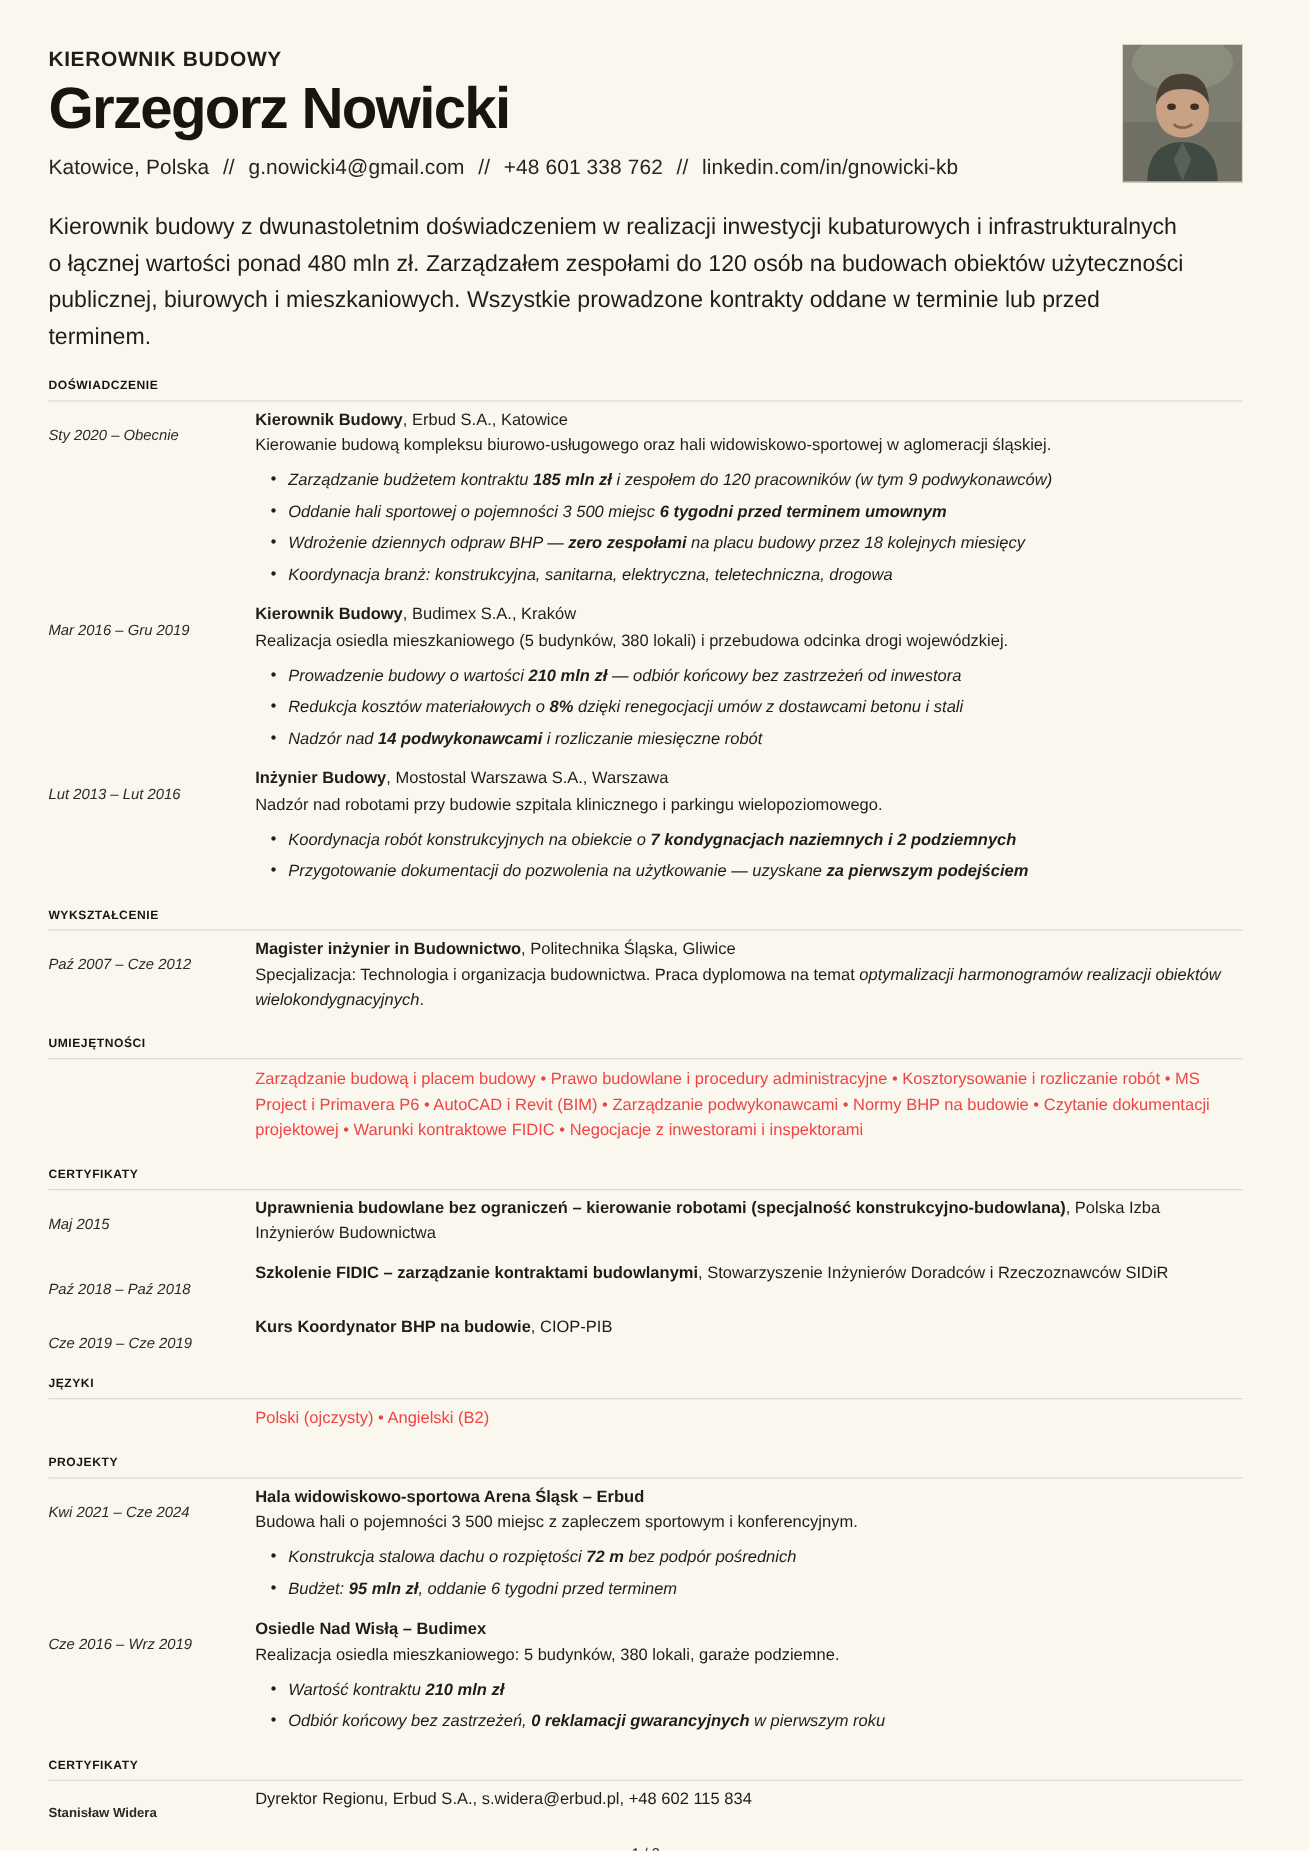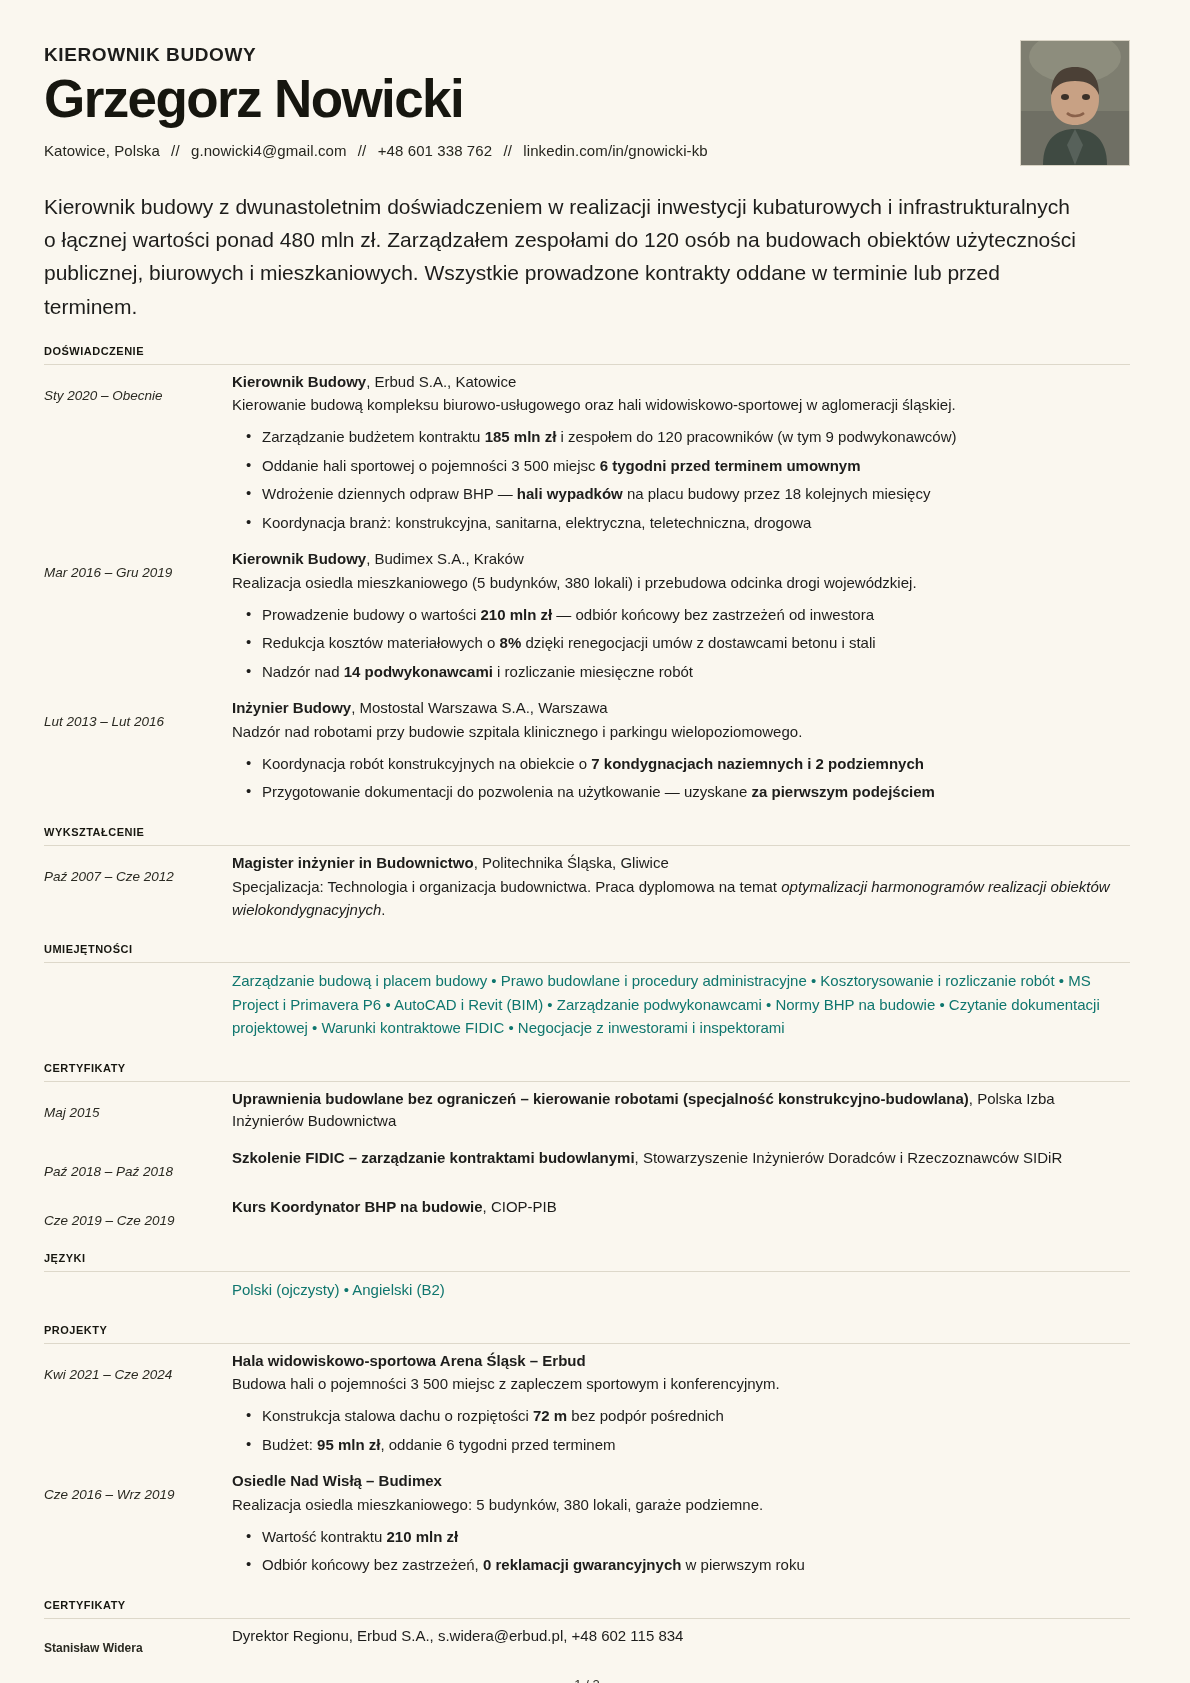--- a/index.html
+++ b/index.html
@@ -38,21 +38,21 @@
   }
   .full-name {
     font-size: 53px;
     line-height: 1.02;
     font-weight: bold;
     letter-spacing: -1.6px;
     margin: 0 0 16px 0;
     color: #16160f;
   }
   .contact-line {
-    font-size: 15px;
+    font-size: 19px;
     color: #26261f;
     letter-spacing: 0.1px;
   }
   .contact-sep { padding: 0 7px; }
   .photo {
     width: 108px;
     height: 124px;
     flex: 0 0 auto;
     margin-left: 24px;
     border: 1px solid #d8d3c4;
@@ -116,35 +116,36 @@
   .entry-sub { margin: 1px 0 0 0; }
   ul.bullets {
     margin: 9px 0 0 0;
     padding: 0 0 0 30px;
     list-style: none;
   }
   ul.bullets li {
     position: relative;
     margin-bottom: 6px;
     line-height: 1.5;
+    font-style: italic;
   }
   ul.bullets li:last-child { margin-bottom: 0; }
   ul.bullets li::before {
     content: "•";
     position: absolute;
     left: -16px;
     top: -1px;
     font-size: 15px;
     color: #1d1d1b;
   }
   .plain-block {
     flex: 1 1 auto;
     font-size: 15px;
     line-height: 1.56;
-    color: #0f766e;
+    color: #ef4444;
   }
   em { font-style: italic; }
   .footer {
     text-align: center;
     font-size: 13px;
     color: #2c2c24;
     margin-top: 20px;
   }
 </style>
 </head>
@@ -191,21 +192,21 @@
       <div class="entry">
         <div class="entry-date">Sty 2020 – Obecnie</div>
         <div class="entry-body">
           <p class="entry-heading">
             <b>Kierownik Budowy</b><span>, Erbud S.A., Katowice</span>
           </p>
           <p class="entry-sub">Kierowanie budową kompleksu biurowo-usługowego oraz hali widowiskowo-sportowej w aglomeracji śląskiej.</p>
           <ul class="bullets">
             <li><span>Zarządzanie budżetem kontraktu </span><b>185 mln zł</b><span> i zespołem do 120 pracowników (w tym 9 podwykonawców)</span></li>
             <li><span>Oddanie hali sportowej o pojemności 3 500 miejsc </span><b>6 tygodni przed terminem umownym</b><span></span></li>
-            <li><span>Wdrożenie dziennych odpraw BHP — </span><b>hali wypadków</b><span> na placu budowy przez 18 kolejnych miesięcy</span></li>
+            <li><span>Wdrożenie dziennych odpraw BHP — </span><b>zero zespołami</b><span> na placu budowy przez 18 kolejnych miesięcy</span></li>
             <li><span>Koordynacja branż: konstrukcyjna, sanitarna, elektryczna, teletechniczna, drogowa</span><b></b><span></span></li>
           </ul>
         </div>
       </div>
 
       <div class="entry">
         <div class="entry-date">Mar 2016 – Gru 2019</div>
         <div class="entry-body">
           <p class="entry-heading">
             <b>Kierownik Budowy</b><span>, Budimex S.A., Kraków</span>

